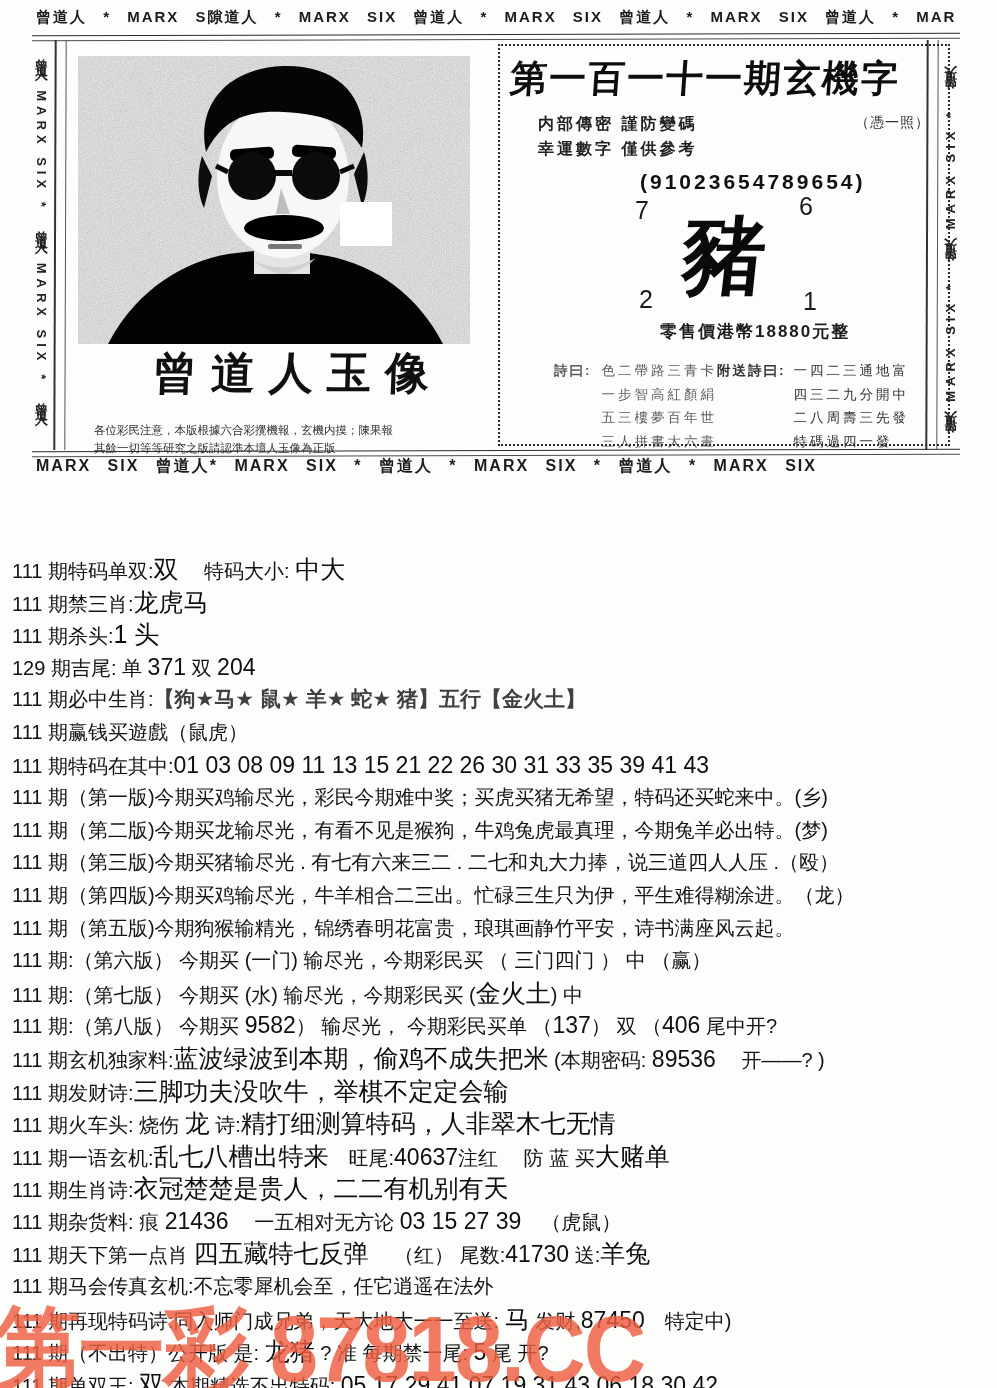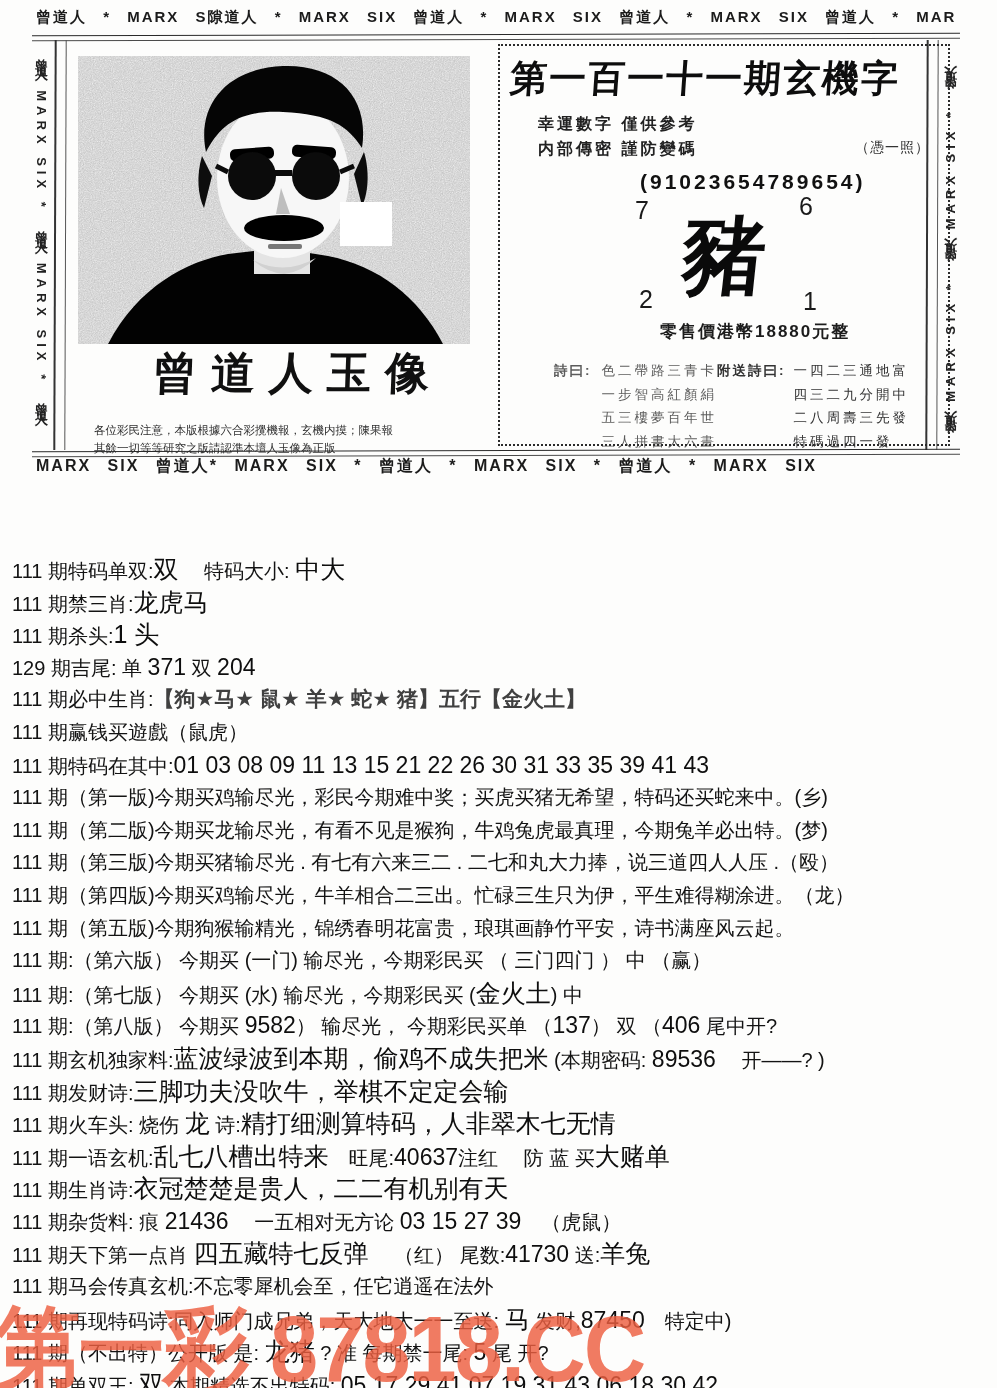--- a/index.html
+++ b/index.html
@@ -138,25 +138,25 @@
   </div>
   <div class="portrait-caption">曾道人玉像</div>
   <div class="fine-print">
     <div>各位彩民注意，本版根據六合彩攪機報，玄機内摸；陳果報</div>
     <div>其餘一切等等研究之版請認準本壇人玉像為正版</div>
   </div>
 
   <div class="info-box">
     <div class="info-title">第一百一十一期玄機字</div>
     <div class="info-row">
-      <span>幸運數字  僅供參考</span>
-    </div>
-    <div class="info-row">
       <span>内部傳密  謹防變碼</span>
       <span class="tail">（憑一照）</span>
+    </div>
+    <div class="info-row">
+      <span>幸運數字  僅供參考</span>
     </div>
     <div class="lucky-number">(91023654789654)</div>
     <div class="zodiac-wrap">
       <span class="corner-num tl">7</span>
       <span class="corner-num tr">6</span>
       <span class="zodiac-char">豬</span>
       <span class="corner-num bl">2</span>
       <span class="corner-num br">1</span>
     </div>
     <div class="price-line">零售價港幣18880元整</div>

